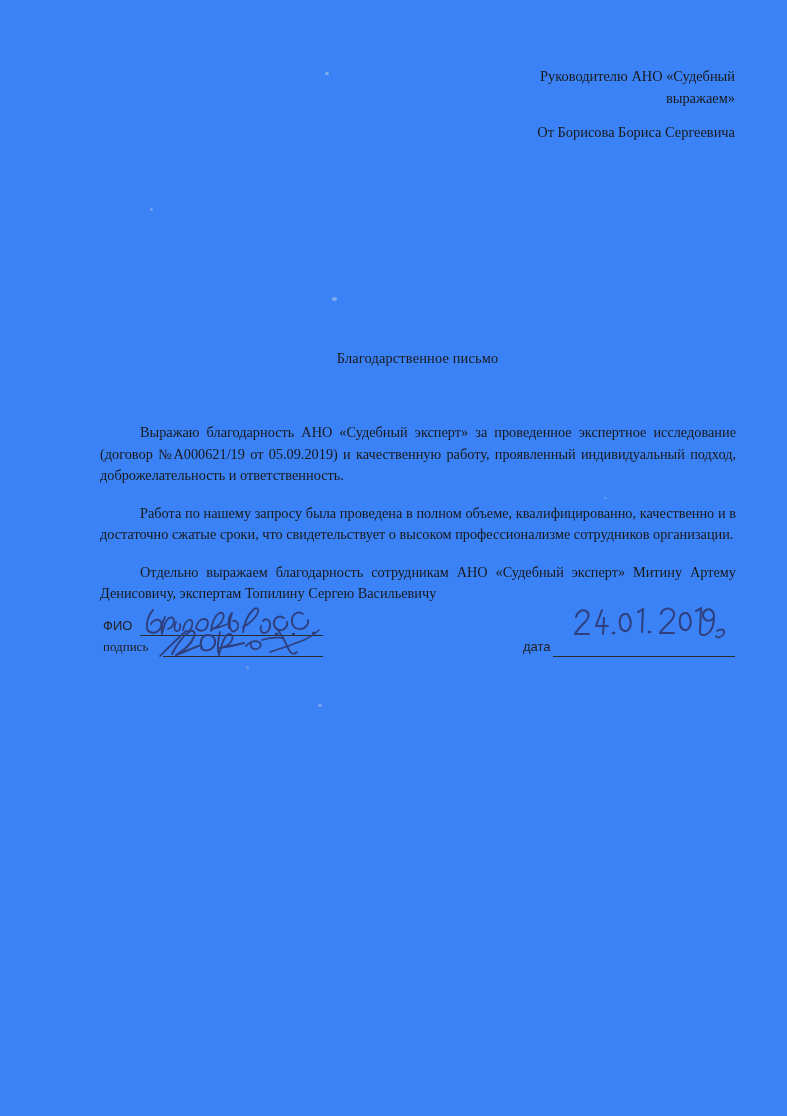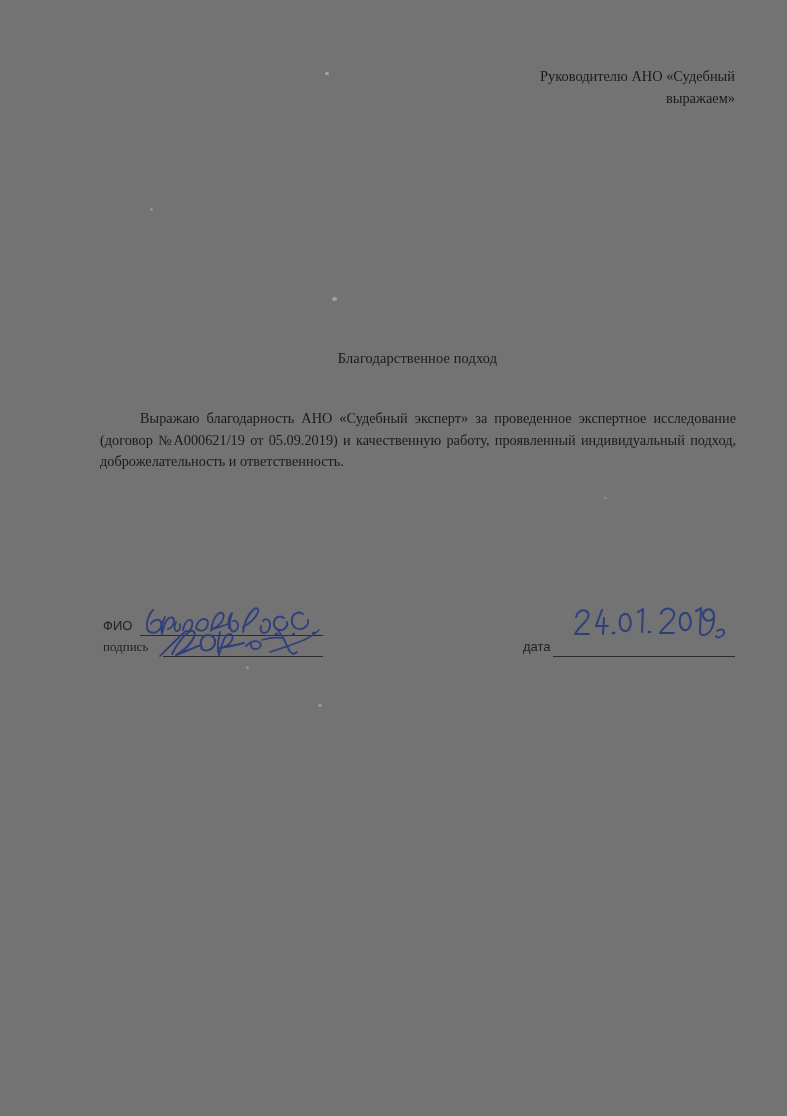--- a/index.html
+++ b/index.html
@@ -5,21 +5,21 @@
 <style>
   html, body {
     margin: 0;
     padding: 0;
     background: #ffffff;
   }
   .page {
     position: relative;
     width: 787px;
     height: 1116px;
-    background: #737373;
+    background: #3b82f6;
     overflow: hidden;
     font-family: "Liberation Serif", "DejaVu Serif", serif;
     color: #1a1a1a;
   }
 
   
   .speck {
     position: absolute;
     background: #dcdcdc;
     border-radius: 50%;
@@ -63,21 +63,21 @@
     position: absolute;
     left: 100px;
     top: 406px;
     width: 636px;
     font-size: 14.3px;
     line-height: 21.5px;
     text-align: justify;
     text-justify: inter-word;
   }
   .body-text p {
-    margin: 2px 0 11px 0;
+    margin: 16px 0 11px 0;
     text-indent: 40px;
   }
   .body-text p:last-child { margin-bottom: 0; }
 
   
   .sign-zone {
     position: absolute;
     left: 0;
     top: 600px;
     width: 787px;
@@ -136,25 +136,28 @@
   <div class="speck" style="left:150px;top:208px;width:3px;height:3px;opacity:.35;"></div>
   <div class="speck" style="left:604px;top:497px;width:3px;height:2px;opacity:.3;"></div>
   <div class="speck" style="left:318px;top:704px;width:4px;height:3px;opacity:.4;"></div>
   <div class="speck" style="left:246px;top:666px;width:3px;height:3px;opacity:.3;"></div>
 
   <div class="header-block">
     <span>Руководителю АНО «Судебный</span>
     <span class="line2">выражаем»</span>
   </div>
 
-
-  <div class="doc-title">Благодарственное подход</div>
+  <div class="from-line">От  Борисова Бориса Сергеевича</div>
+
+  <div class="doc-title">Благодарственное письмо</div>
 
   <div class="body-text">
     <p>Выражаю благодарность АНО «Судебный эксперт» за проведенное экспертное исследование (договор №А000621/19 от 05.09.2019) и качественную работу, проявленный индивидуальный подход, доброжелательность и ответственность.</p>
+    <p>Работа по нашему запросу была проведена в полном объеме, квалифицированно, качественно и в достаточно сжатые сроки, что свидетельствует о высоком профессионализме сотрудников организации.</p>
+    <p>Отдельно выражаем благодарность сотрудникам АНО «Судебный эксперт» Митину Артему Денисовичу, экспертам Топилину Сергею Васильевичу</p>
   </div>
 
   <div class="sign-zone">
 
     <span class="field field-fio">ФИО</span>
     <div class="rule rule-fio"></div>
 
     <span class="field field-podpis">подпись</span>
     <div class="rule rule-podpis"></div>
 

